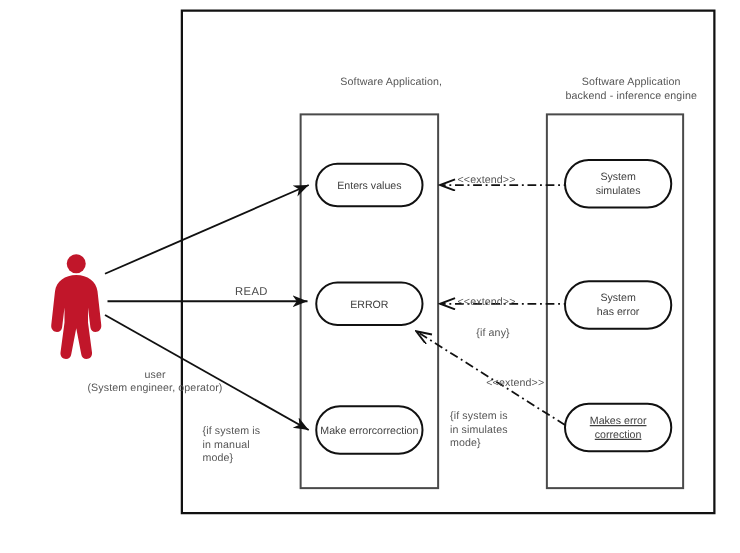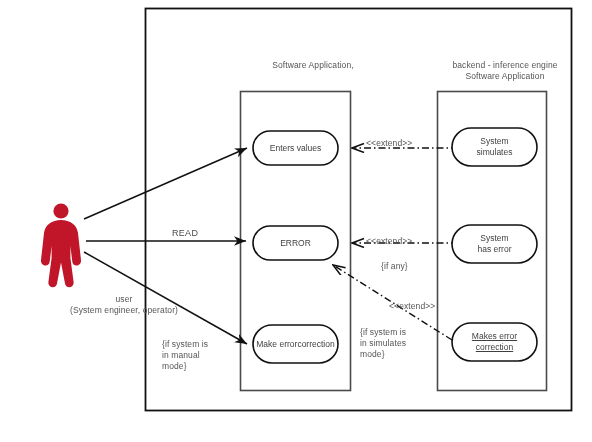--- a/index.html
+++ b/index.html
@@ -10,21 +10,21 @@
   }
   #canvas{position:absolute;left:0;top:0;width:592px;height:442px;}
   .svgroot{position:absolute;left:0;top:0;width:592px;height:442px;}
 
   .lbl{position:absolute;font-size:8.5px;line-height:11px;color:#555555;letter-spacing:.1px;margin-top:12px;}
   .lbl.center{text-align:center;}
 
   #frontend-group-label{left:248px;top:48px;width:130px;}
   #backend-group-label{left:440px;top:48px;width:130px;}
   #actor-caption{left:0px;top:282px;width:160px;text-align:center;padding-left:44px;}
-  #read-label{left:172px;top:216px;font-size:9px;color:#4a4a4a;letter-spacing:.3px;}
+  #read-label{left:188px;top:216px;font-size:9px;color:#4a4a4a;letter-spacing:.3px;}
   #manual-note{left:162px;top:327px;width:95px;}
   #extend-1{left:366px;top:126px;font-size:8.5px;color:#555;}
   #extend-2{left:366px;top:224px;font-size:8.5px;color:#555;}
   #ifany-note{left:381px;top:249px;font-size:8.5px;color:#555;}
   #extend-3{left:389px;top:289px;font-size:8.5px;color:#555;}
   #auto-note{left:360px;top:315px;width:72px;}
 
   .uc-text{
     position:absolute;display:flex;align-items:center;justify-content:center;
     font-size:8.5px;line-height:11px;text-align:center;color:#3f3f3f;
@@ -88,22 +88,22 @@
       <rect x="452" y="225" width="85" height="38" rx="19" ry="19"></rect>
       <rect x="452" y="323" width="85" height="38" rx="19" ry="19"></rect>
     </g>
   </svg>
 
   <div class="lbl center" id="frontend-group-label">
     <div>Software Application,</div>
   </div>
 
   <div class="lbl center" id="backend-group-label">
+    <div>Software Application</div>
     <div>backend - inference engine</div>
-    <div>Software Application</div>
   </div>
 
   <div class="uc-text" style="left:253px;top:131px;width:85px;height:34px;">
     <span>Enters values</span>
   </div>
 
   <div class="uc-text" style="left:253px;top:226px;width:85px;height:34px;">
     <span>ERROR</span>
   </div>
 

